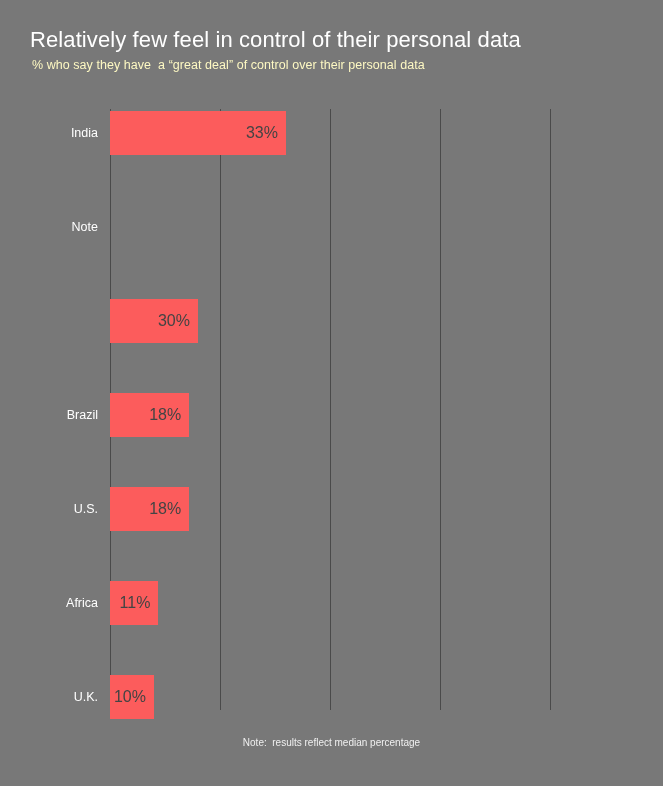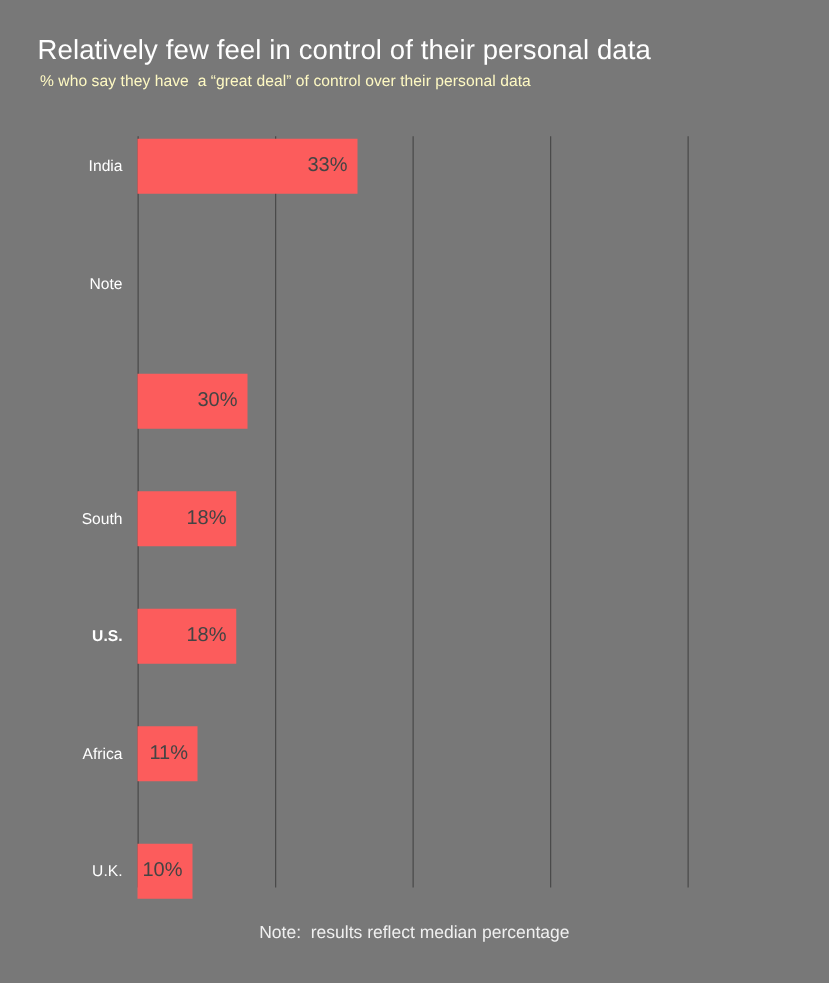--- a/index.html
+++ b/index.html
@@ -113,39 +113,39 @@
     height: 601px;
   }
 
   
   .note {
     position: absolute;
     left: 0;
     top: 737px;
     width: 663px;
     text-align: center;
-    font-size: 14px;
+    font-size: 10px;
     color: #f0f0f0;
     white-space: pre;
   }
 </style>
 </head>
 <body>
 
 <div class="canvas">
 
   <div class="chart-title">Relatively few feel in control of their personal data</div>
 
   <div class="chart-subtitle">% who say they have  a “great deal” of control over their personal data</div>
 
   <div class="cat-labels">
       <div class="cat-label" style="top: 16.5px;">India</div>
       <div class="cat-label" style="top: 110.5px;">Note</div>
-      <div class="cat-label" style="top: 298.5px;">South</div>
-      <div class="cat-label" style="top: 392.5px; font-weight: bold;">U.S.</div>
+      <div class="cat-label" style="top: 298.5px;">Brazil</div>
+      <div class="cat-label" style="top: 392.5px;">U.S.</div>
       <div class="cat-label" style="top: 486.5px;">Africa</div>
       <div class="cat-label" style="top: 580.5px;">U.K.</div>
     </div>
 
   <div class="plot">
     <div class="gridlines-layer">
         <div class="gridline" style="left: 0px;"></div>
         <div class="gridline" style="left: 110px;"></div>
         <div class="gridline" style="left: 220px;"></div>
         <div class="gridline" style="left: 330px;"></div>

